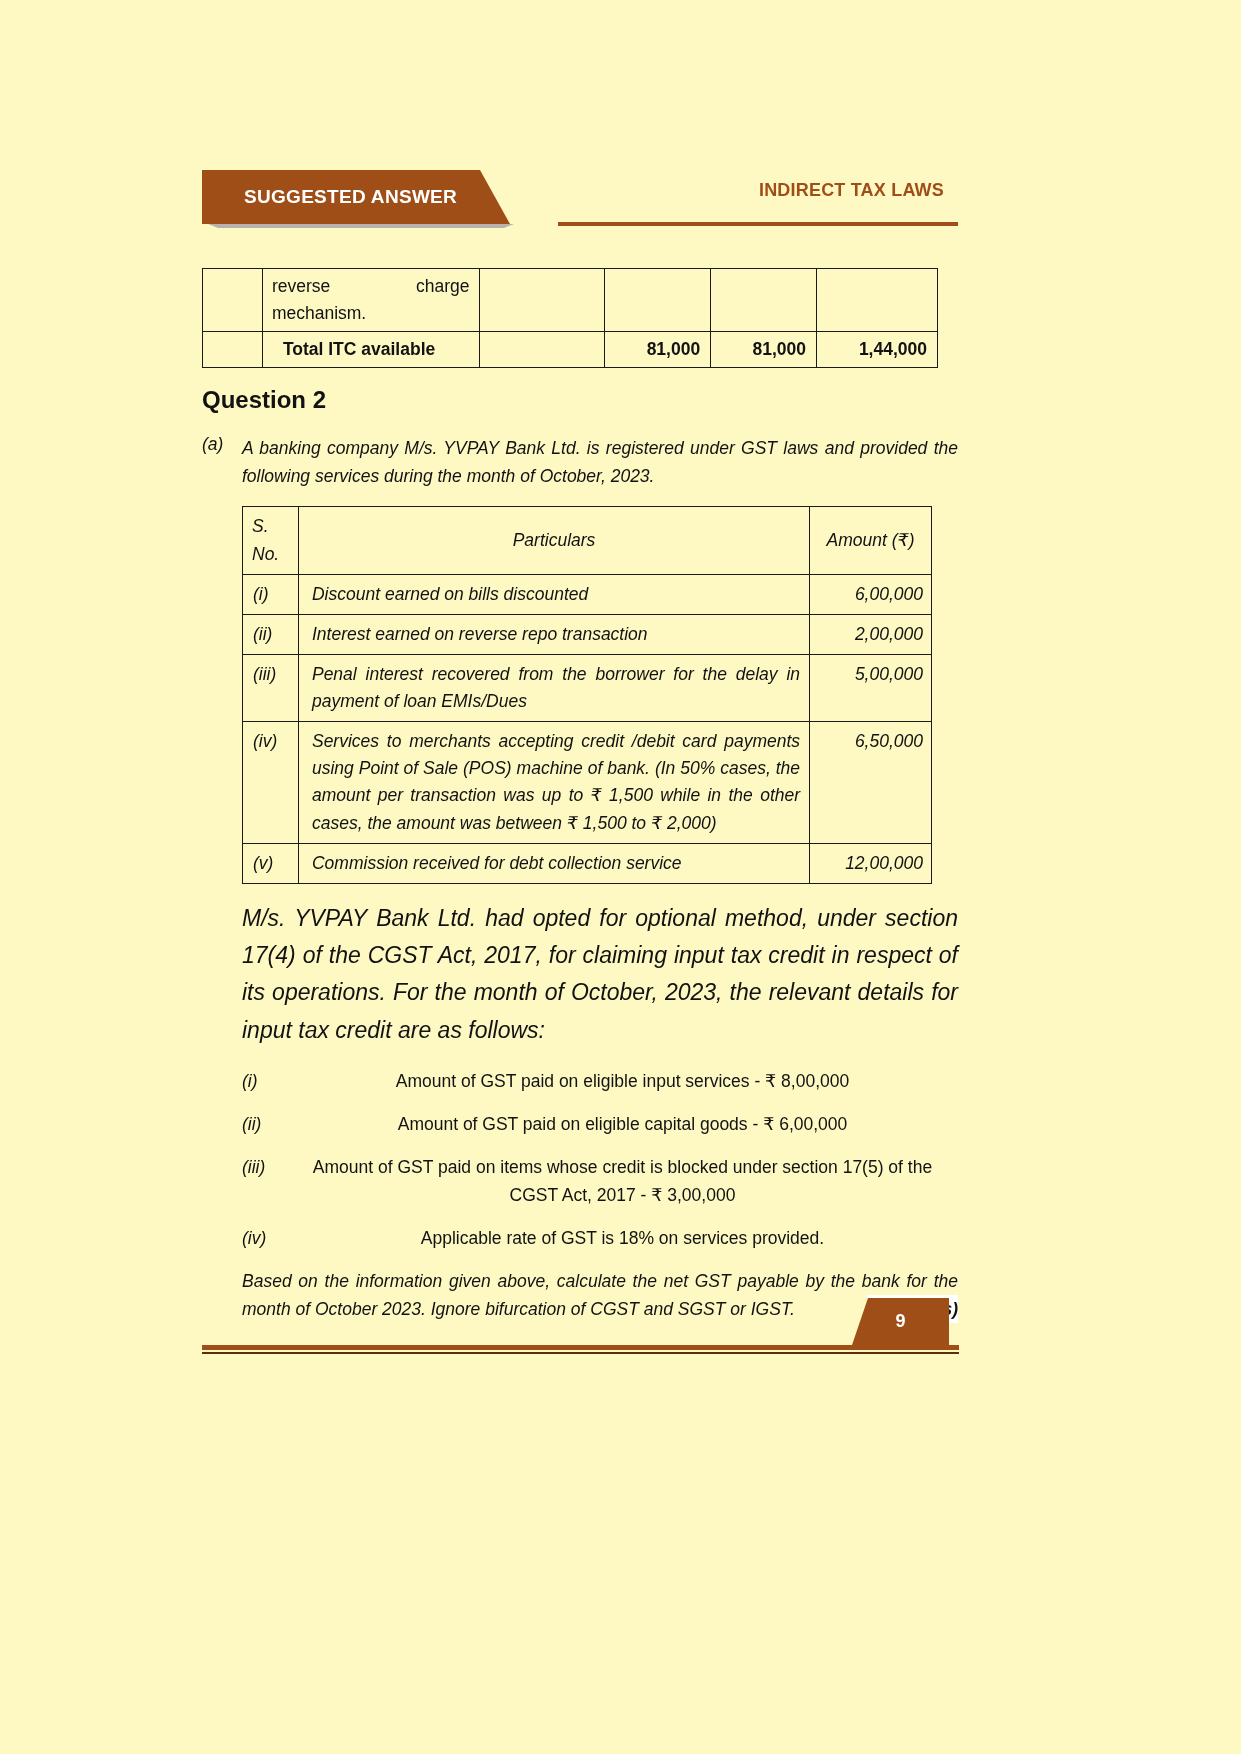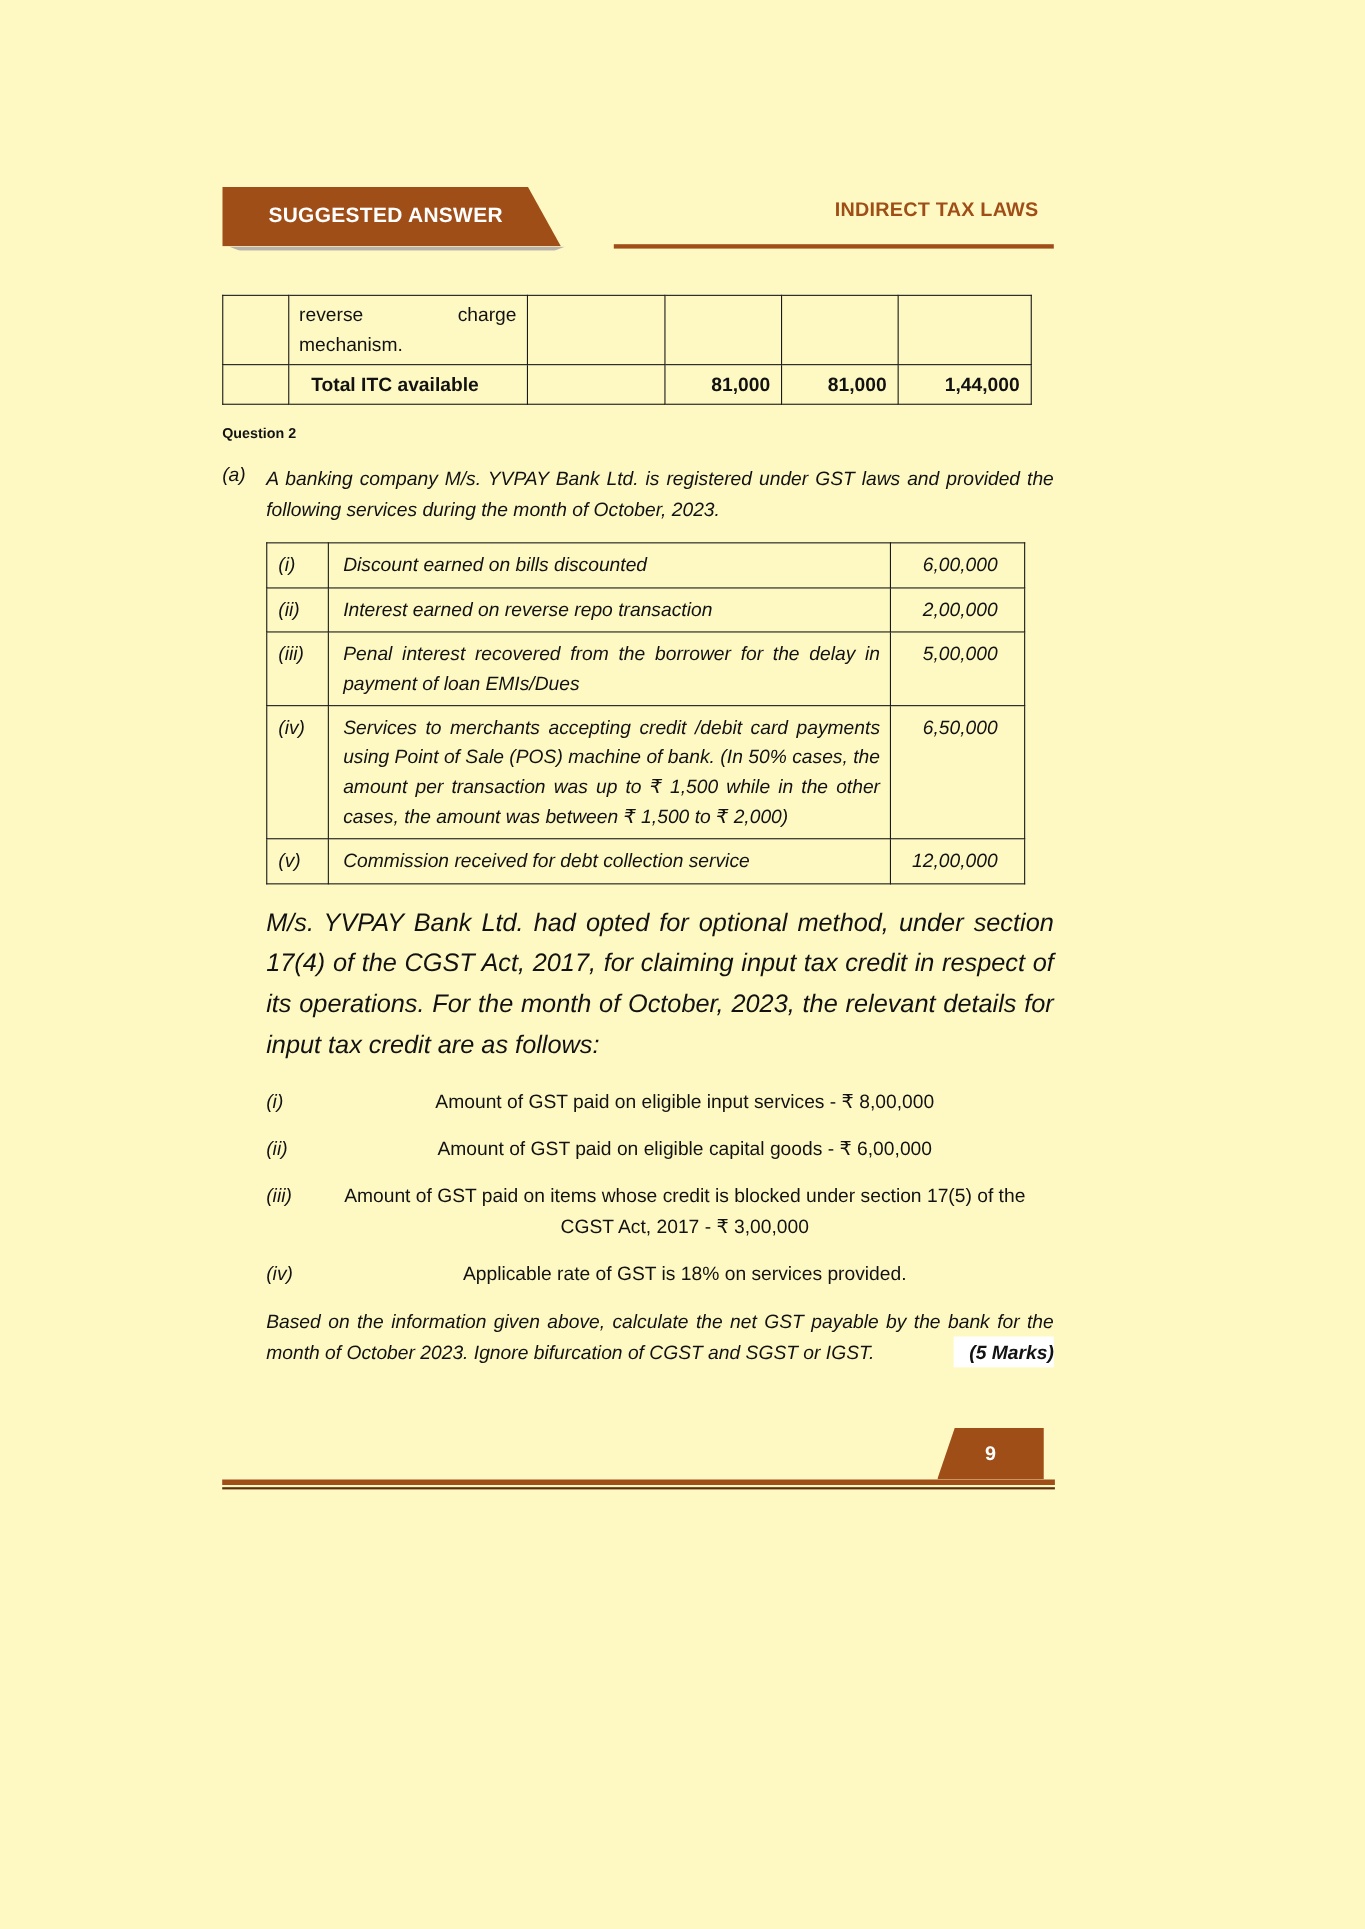--- a/index.html
+++ b/index.html
@@ -62,42 +62,42 @@
   
   table { border-collapse: collapse; }
   td, th { border: 1.6px solid #1a1a1a; vertical-align: top; }
 
   .cont-table { width: 736px; font-size: 17.5px; margin-bottom: 18px; line-height: 1.55; }
   .cont-table td { padding: 4px 9px; }
   .cont-table .just { text-align: justify; text-align-last: left; }
   .cont-table .bold { font-weight: bold; padding-left: 20px; }
   .cont-table .num { font-weight: bold; text-align: right; padding-right: 10px; }
 
-  .q-heading { font-size: 13px; font-weight: bold; margin: 0 0 20px 0; }
+  .q-heading { font-size: 24px; font-weight: bold; margin: 0 0 20px 0; }
 
   .part-row { display: flex; margin-bottom: 16px; }
   .part-label { width: 40px; flex: 0 0 40px; font-style: italic; font-size: 17.5px; }
   .part-text { flex: 1; font-style: italic; font-size: 17.5px; line-height: 1.6; text-align: justify; }
 
   .svc-table {
     margin-left: 40px;
     width: 690px;
     font-style: italic;
     font-size: 17.5px;
     line-height: 1.55;
     margin-bottom: 16px;
   }
   .svc-table th { font-weight: normal; padding: 6px 9px; }
   .svc-table td { padding: 6px 9px; }
   .svc-table .h-part { text-align: center; vertical-align: middle; }
   .svc-table .h-amt { text-align: center; vertical-align: middle; }
   .svc-table .h-sno { text-align: left; }
   .svc-table .sno { text-align: left; padding-left: 10px; }
   .svc-table .part { text-align: justify; padding-left: 13px; }
-  .svc-table .amt { text-align: right; padding-right: 24px; }
+  .svc-table .amt { text-align: right; padding-right: 8px; }
 
   .body-para {
     margin: 0 2px 18px 40px;
     width: 716px;
     font-style: italic;
     font-size: 23px;
     line-height: 1.62;
     text-align: justify;
   }
   .item-row { display: flex; margin: 0 0 15px 40px; width: 716px; }
@@ -191,20 +191,25 @@
       <div class="part-text">A banking company M/s. YVPAY Bank Ltd. is registered under GST laws and provided the following services during the month of October, 2023.</div>
     </div>
 
     <table class="svc-table">
       <colgroup>
         <col style="width:56px">
           <col style="width:512px">
           <col style="width:122px">
       </colgroup>
       <tbody>
+          <tr>
+        <th class="h-sno">S. No.</th>
+        <th class="h-part">Particulars</th>
+        <th class="h-amt">Amount (₹)</th>
+      </tr>
       <tr>
         <td class="sno">(i)</td>
         <td class="part">Discount earned on bills discounted</td>
         <td class="amt">6,00,000</td>
       </tr>
       <tr>
         <td class="sno">(ii)</td>
         <td class="part">Interest earned on reverse repo transaction</td>
         <td class="amt">2,00,000</td>
       </tr>

